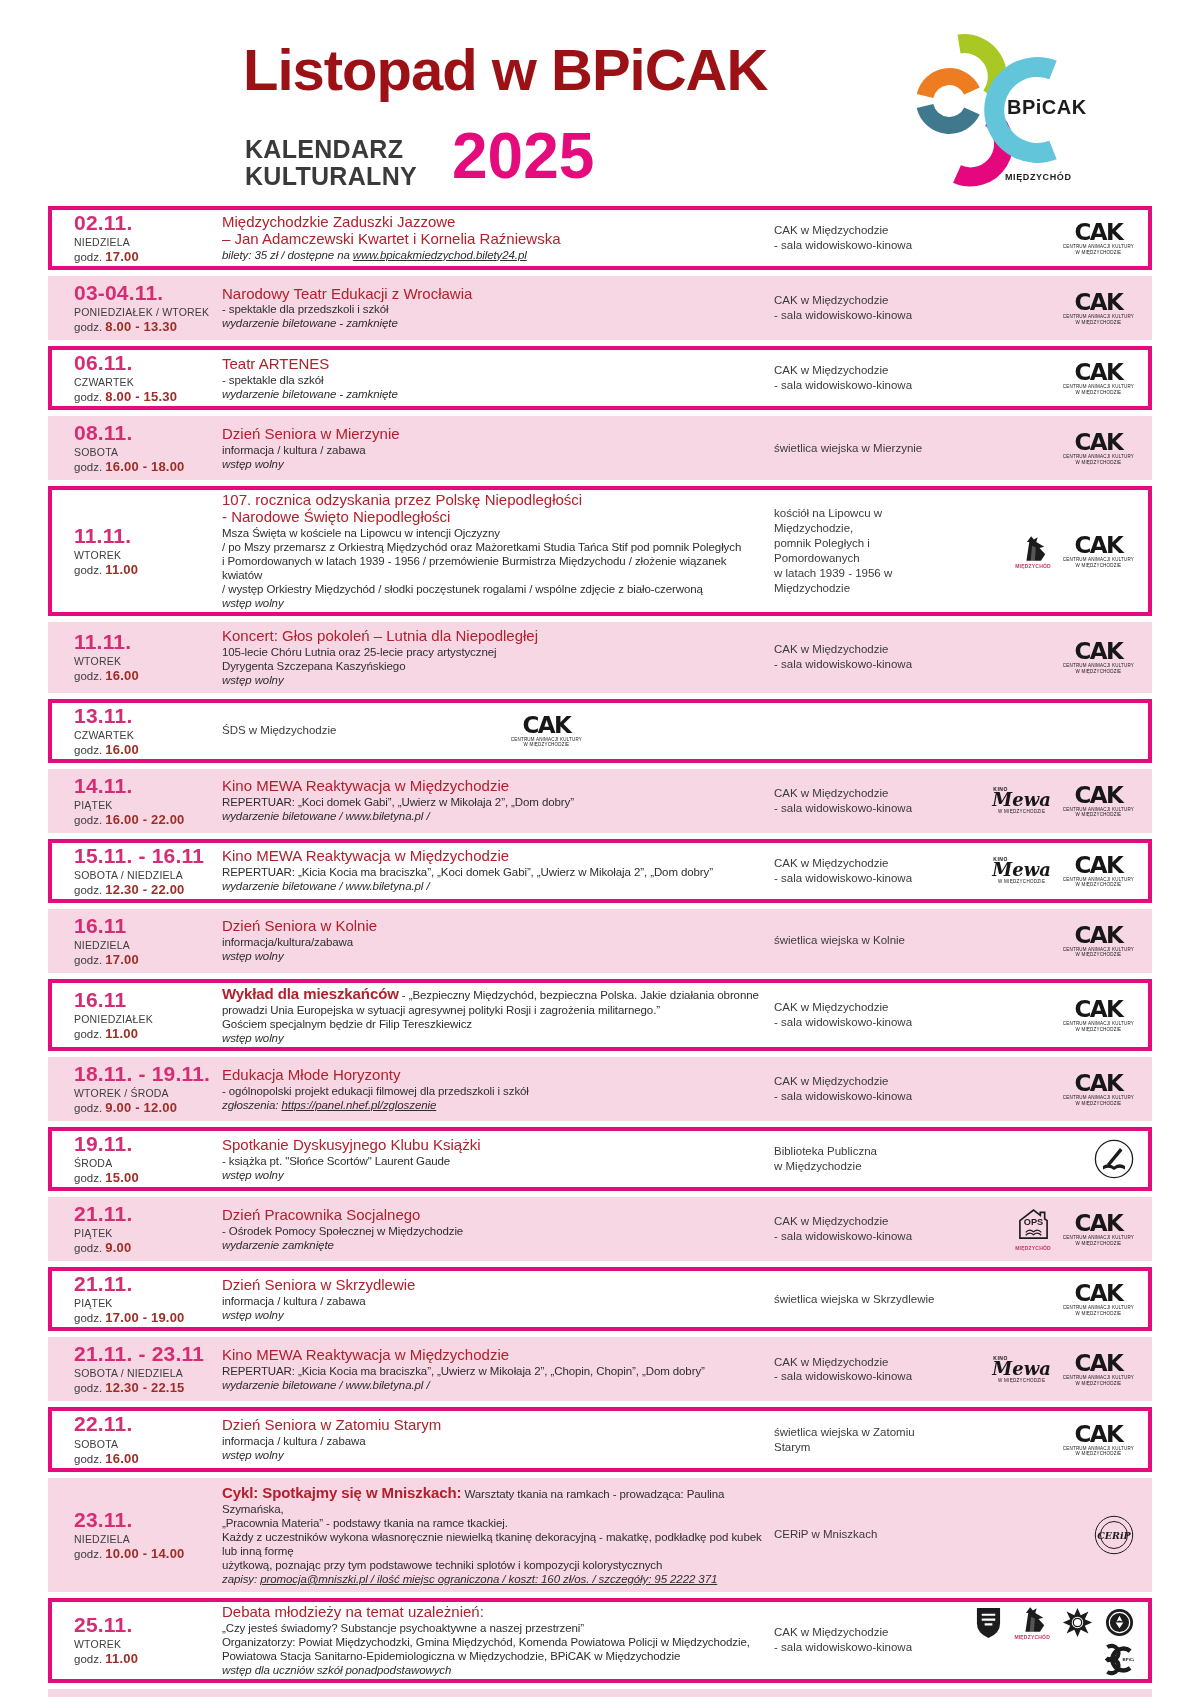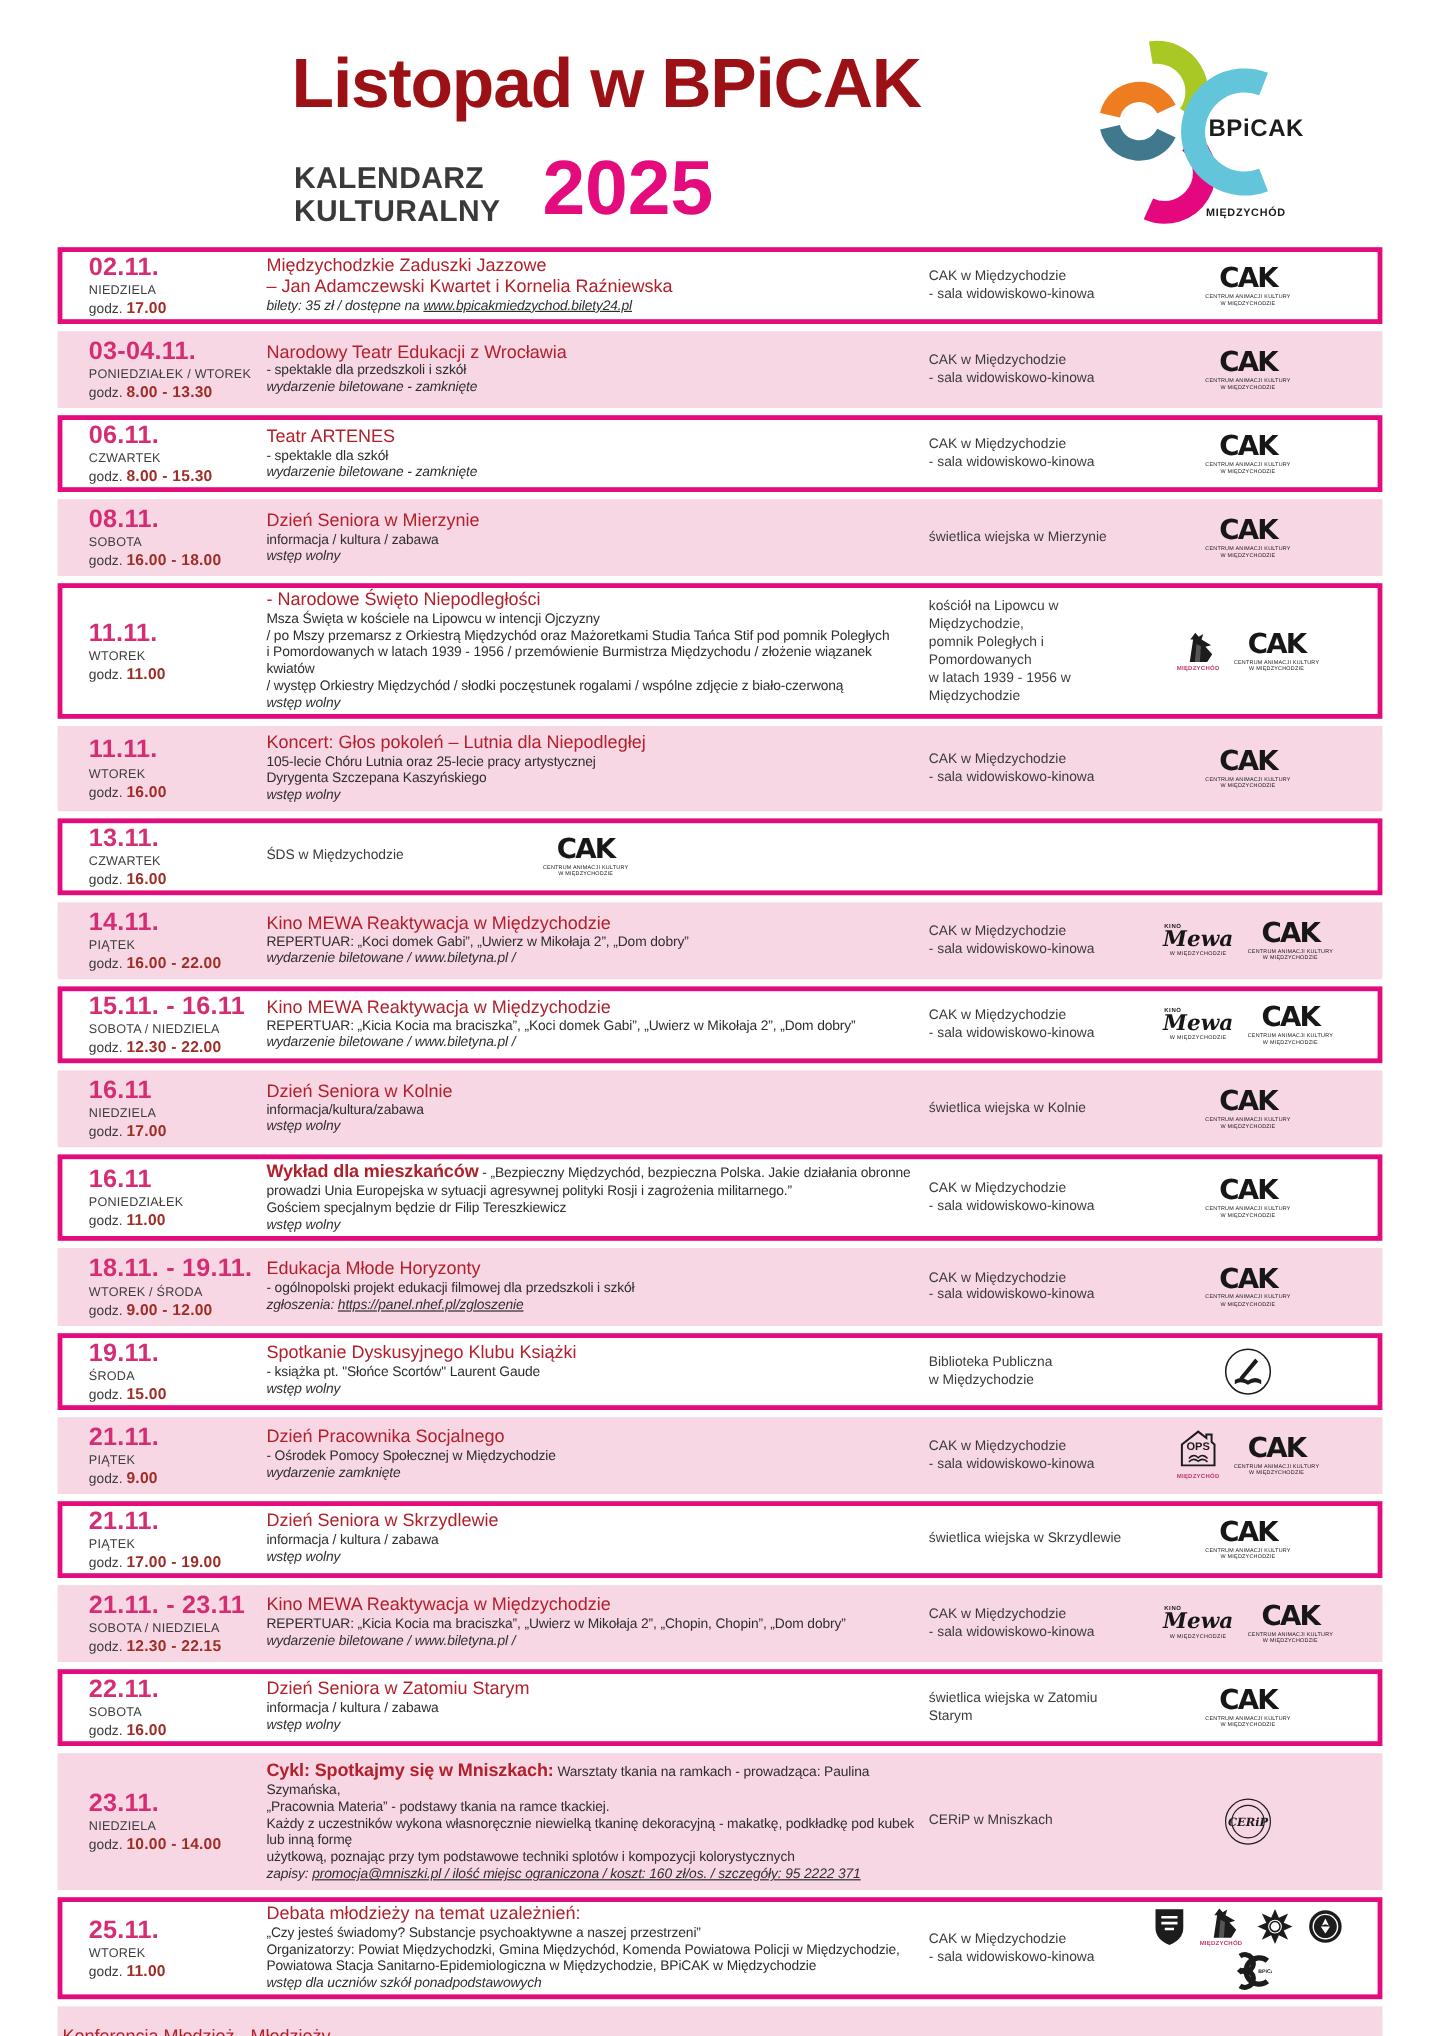--- a/index.html
+++ b/index.html
@@ -14,21 +14,21 @@
   .h-logo-text{position:absolute;left:112px;top:66px;font-size:20px;font-weight:700;color:#1c1c1c;letter-spacing:0.5px;}
   .h-logo-city{position:absolute;left:110px;top:142px;font-size:9px;font-weight:700;color:#1c1c1c;letter-spacing:0.6px;}
   
   #events{display:flex;flex-direction:column;gap:6px;margin:6px 48px 0;}
   .row{display:flex;align-items:center;box-sizing:border-box;min-height:53px;}
   .row.bordered{background:#fff;border:4px solid #e40b7c;padding:2px 10px 2px 0;}
   .row.pink{background:#f8d7e4;border:0;padding:6px 14px 6px 4px;}
   .c-date{flex:0 0 148px;padding-left:22px;}
   .c-desc{flex:1 1 auto;min-width:0;padding-right:8px;}
   .c-loc{flex:0 0 172px;font-size:11.5px;color:#3b3b3b;line-height:1.3;}
-  .c-logos{flex:0 0 188px;display:flex;flex-wrap:wrap;justify-content:center;align-items:center;gap:12px;row-gap:3px;padding-right:4px;}
+  .c-logos{flex:0 0 188px;display:flex;flex-wrap:wrap;justify-content:flex-end;align-items:center;gap:12px;row-gap:3px;padding-right:4px;}
   .date{font-size:21px;font-weight:700;color:#d52d74;line-height:1.05;letter-spacing:0.2px;white-space:nowrap;}
   .day{font-size:10.5px;color:#3d3d3d;margin-top:2px;letter-spacing:0.2px;white-space:nowrap;}
   .time{font-size:11.5px;color:#3d3d3d;margin-top:1px;white-space:nowrap;}
   .time b{font-size:13px;color:#9e2d26;letter-spacing:0.2px;}
   .line{font-size:11.5px;color:#2e2e2e;line-height:1.22;letter-spacing:-0.1px;}
   .line.title{font-size:15px;font-weight:400;color:#b2202c;line-height:1.12;letter-spacing:0;}
   .line.note{font-style:italic;}
   .seg-b{font-size:15px;font-weight:700;color:#b2202c;font-style:normal;}
   .seg-u{text-decoration:underline;margin-top:20px;}
   
@@ -157,20 +157,21 @@
           </span>
         </div>
   </section>
       <section class="row bordered">
     <div class="c-date">
       <div class="date">11.11.</div>
       <div class="day">WTOREK</div>
       <div class="time">godz. <b>11.00</b></div>
     </div>
     <div class="c-desc">
+          <div class="line title"><span>107. rocznica odzyskania przez Polskę Niepodległości</span></div>
           <div class="line title"><span>- Narodowe Święto Niepodległości</span></div>
           <div class="line body"><span>Msza Święta w kościele na Lipowcu w intencji Ojczyzny</span></div>
           <div class="line body"><span>/ po Mszy przemarsz z Orkiestrą Międzychód oraz Mażoretkami Studia Tańca Stif pod pomnik Poległych</span></div>
           <div class="line body"><span>i Pomordowanych w latach 1939 - 1956 / przemówienie Burmistrza Międzychodu / złożenie wiązanek kwiatów</span></div>
           <div class="line body"><span>/ występ Orkiestry Międzychód / słodki poczęstunek rogalami / wspólne zdjęcie z biało-czerwoną</span></div>
           <div class="line note"><span>wstęp wolny</span></div>
         </div>
     <div class="c-loc">
           <div>kościół na Lipowcu w Międzychodzie,</div>
           <div>pomnik Poległych i Pomordowanych</div>

